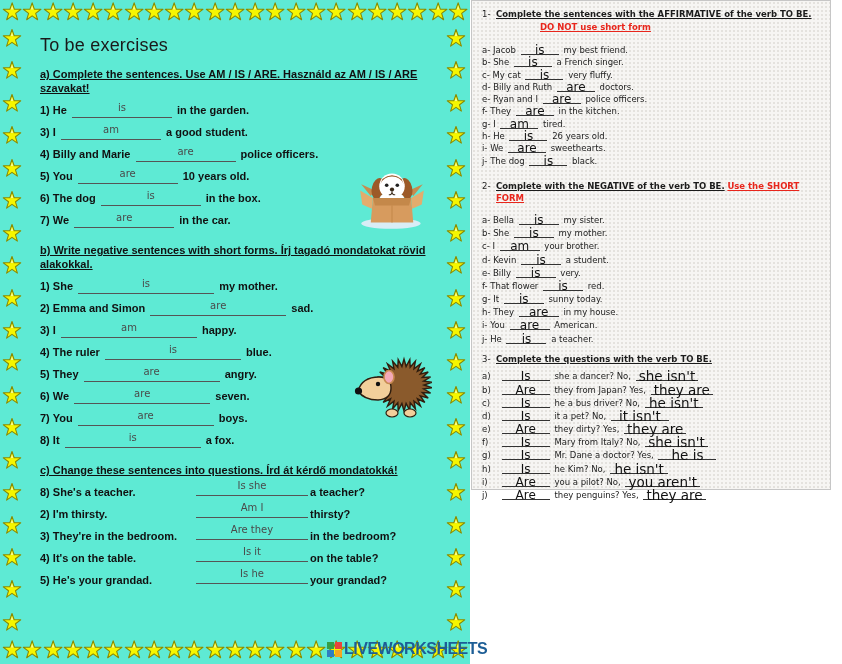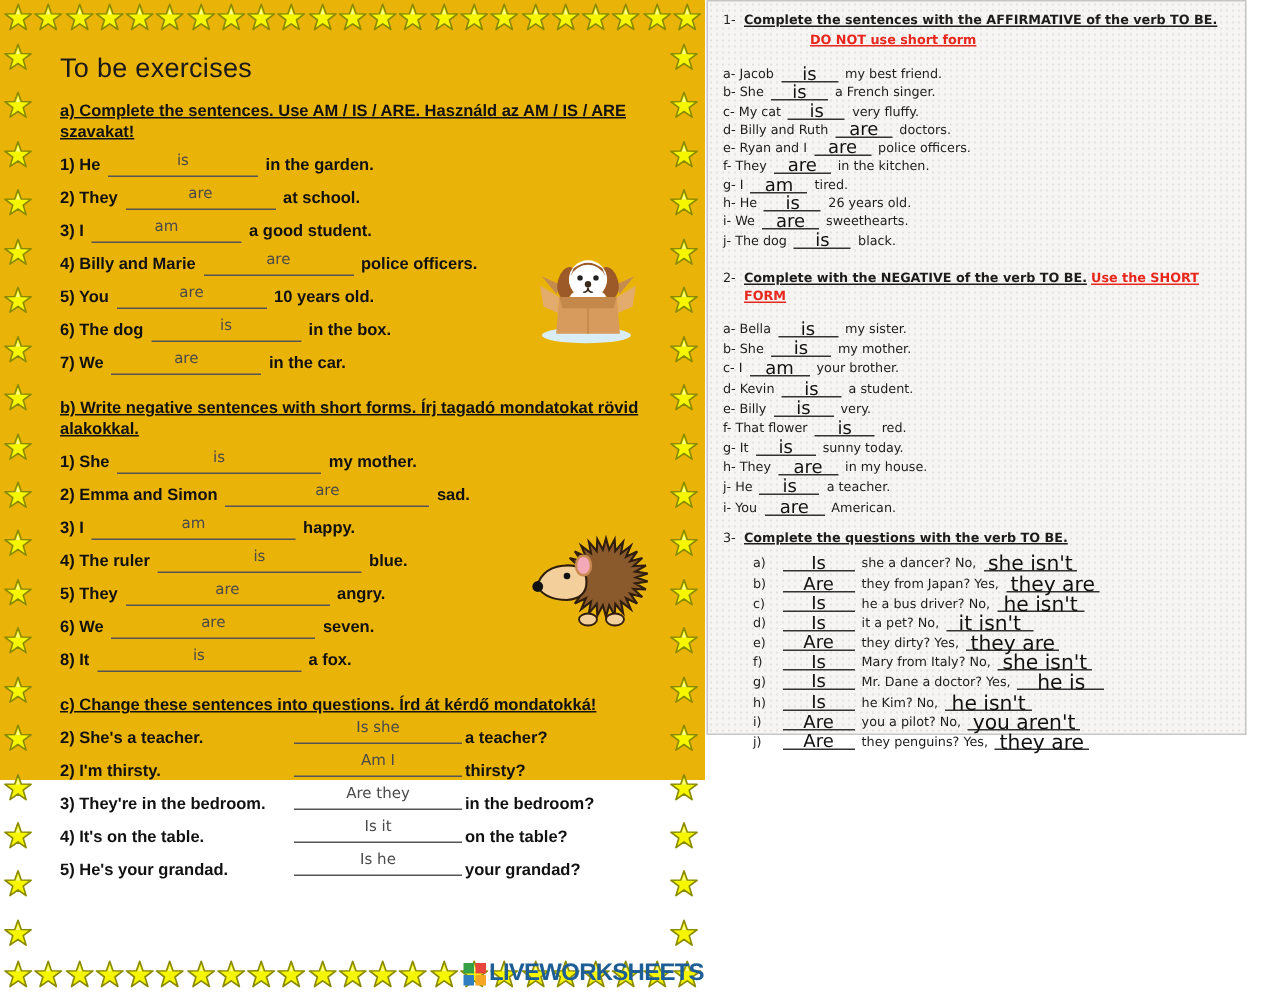--- a/index.html
+++ b/index.html
@@ -4,21 +4,21 @@
 <style>
   * { margin:0; padding:0; box-sizing:border-box; }
   html,body { background:#ffffff; }
   .canvas {
     position:relative; width:842px; height:664px; overflow:hidden;
     background:#ffffff;
     font-family:"Liberation Sans", sans-serif;
   }
 
   
-  .left-page { position:absolute; left:0; top:0; width:470px; height:520px; background:#eab308; }
+  .left-page { position:absolute; left:0; top:0; width:470px; height:664px; background:#5eead4; }
   .star-row { position:absolute; display:flex; justify-content:space-between; width:466px; left:2px; }
   .star-row.top { top:1px; }
   .star-row.bottom { top:639px; }
   .star-col { position:absolute; display:flex; flex-direction:column; justify-content:space-between; height:604px; top:28px; }
   .star-col.left { left:2px; }
   .star-col.right { left:446px; }
   .star-row svg, .star-col svg { display:block; }
 
   .left-content { position:absolute; left:40px; top:34px; width:402px; }
   .ws-title { font-size:18px; font-weight:400; color:#1a1a1a; line-height:22px; letter-spacing:0.2px; }
@@ -30,21 +30,21 @@
   .blank-b { width:136px; }
   .blank-c { width:112px; margin-left:0; }
   .ans { font-family:"DejaVu Sans", sans-serif; font-weight:400; font-size:10px; color:#4a4a4a; position:relative; top:-3px; }
   .c-row { display:flex; }
   .c-statement { display:inline-block; width:156px; }
 
   .img-wrap { position:absolute; }
   .dog-wrap { left:358px; top:166px; }
   .hedgehog-wrap { left:354px; top:354px; }
 
-  .lw-logo { position:absolute; left:309px; top:640px; display:flex; align-items:center; z-index:5; }
+  .lw-logo { position:absolute; left:327px; top:640px; display:flex; align-items:center; z-index:5; }
   .lw-grid { width:15px; height:15px; display:grid; grid-template-columns:7px 7px; grid-template-rows:7px 7px; gap:1px; margin-right:2px; }
   .lw-grid span { display:block; }
   .lw-text { font-size:16px; font-weight:bold; letter-spacing:-0.5px; }
 
   
   .right-page {
     position:absolute; left:471px; top:0; width:360px; height:490px;
     background-color:#f6f5f3;
     background-image:radial-gradient(#e4e2de 0.8px, rgba(0,0,0,0) 0.8px);
     background-size:4px 4px;
@@ -57,21 +57,21 @@
   .ex-num { position:absolute; left:0; top:0; text-decoration:none; }
   .ex-heading .h-black { text-decoration:underline; font-weight:bold; color:#1c1c1c; }
   .ex-heading .h-red { text-decoration:underline; font-weight:bold; }
   .r-items { margin-top:11px; }
   .r-row { height:12.3px; font-size:8.5px; line-height:12px; white-space:nowrap; color:#1c1c1c; }
   .r-items-2 .r-row, .r-items-3 .r-row { height:13.2px; }
   .r-blank { display:inline-block; border-bottom:1px solid #333; text-align:center; height:11px; margin:0 2px; vertical-align:baseline; }
   .r-blank-1 { min-width:38px; }
   .r-blank-2 { min-width:40px; }
   .ans-r { font-size:12px; line-height:6px; color:#111; position:relative; top:1px; white-space:nowrap; }
-  .r-items-3 { margin-left:20px; }
+  .r-items-3 { }
   .q-letter { display:inline-block; width:15px; }
   .r-blank-q1 { min-width:48px; }
   .r-blank-q2 { min-width:58px; padding:0 3px; }
   .ans-q2 { font-size:13.5px; line-height:6px; color:#111; position:relative; top:2px; white-space:nowrap; }
   .mt-ex2 { margin-top:13px; }
   .mt-ex3 { margin-top:7px; }
   .r-items-2 { margin-top:9px; }
   .r-items-3 { margin-top:5px; }
 </style>
 </head>
@@ -431,25 +431,20 @@
 
       <div class="sec-heading">a) Complete the sentences. Use AM / IS / ARE. Használd az AM / IS / ARE szavakat!</div>
       <div class="sec-items">
 
           <div class="ws-row">
             <span>1) He</span>
             <span class="blank blank-a"><span class="ans">is</span></span>
             <span>in the garden.</span>
           </div>
 
-          <div class="ws-row">
-            <span>2) They</span>
-            <span class="blank blank-a"><span class="ans">are</span></span>
-            <span>at school.</span>
-          </div>
 
           <div class="ws-row">
             <span>3) I</span>
             <span class="blank blank-a"><span class="ans">am</span></span>
             <span>a good student.</span>
           </div>
 
           <div class="ws-row">
             <span>4) Billy and Marie</span>
             <span class="blank blank-a"><span class="ans">are</span></span>
@@ -508,33 +503,38 @@
             <span class="blank blank-b"><span class="ans">are</span></span>
             <span>angry.</span>
           </div>
 
           <div class="ws-row">
             <span>6) We</span>
             <span class="blank blank-b"><span class="ans">are</span></span>
             <span>seven.</span>
           </div>
 
+          <div class="ws-row">
+            <span>7) You</span>
+            <span class="blank blank-b"><span class="ans">are</span></span>
+            <span>boys.</span>
+          </div>
 
           <div class="ws-row">
             <span>8) It</span>
             <span class="blank blank-b"><span class="ans">is</span></span>
             <span>a fox.</span>
           </div>
         </div>
 
       <div class="sec-heading">c) Change these sentences into questions. Írd át kérdő mondatokká!</div>
       <div class="sec-items">
 
           <div class="ws-row c-row">
-            <span class="c-statement">2) She's a teacher.</span>
+            <span class="c-statement">8) She's a teacher.</span>
             <span class="blank blank-c"><span class="ans">Is she</span></span>
             <span>a teacher?</span>
           </div>
 
           <div class="ws-row c-row">
             <span class="c-statement">2) I'm thirsty.</span>
             <span class="blank blank-c"><span class="ans">Am I</span></span>
             <span>thirsty?</span>
           </div>
 
@@ -723,29 +723,29 @@
           <span>sunny today.</span>
         </div>
 
         <div class="r-row">
           <span>h- They</span>
           <span class="r-blank r-blank-2"><span class="ans-r">are</span></span>
           <span>in my house.</span>
         </div>
 
         <div class="r-row">
+          <span>i- You</span>
+          <span class="r-blank r-blank-2"><span class="ans-r">are</span></span>
+          <span>American.</span>
+        </div>
+
+        <div class="r-row">
           <span>j- He</span>
           <span class="r-blank r-blank-2"><span class="ans-r">is</span></span>
           <span>a teacher.</span>
-        </div>
-
-        <div class="r-row">
-          <span>i- You</span>
-          <span class="r-blank r-blank-2"><span class="ans-r">are</span></span>
-          <span>American.</span>
         </div>
       </div>
 
     <div class="ex-heading mt-ex3">
       <span class="ex-num">3-</span>
       <span class="h-black">Complete the questions with the verb TO BE.</span>
     </div>
     <div class="r-items r-items-3">
 
         <div class="r-row">

